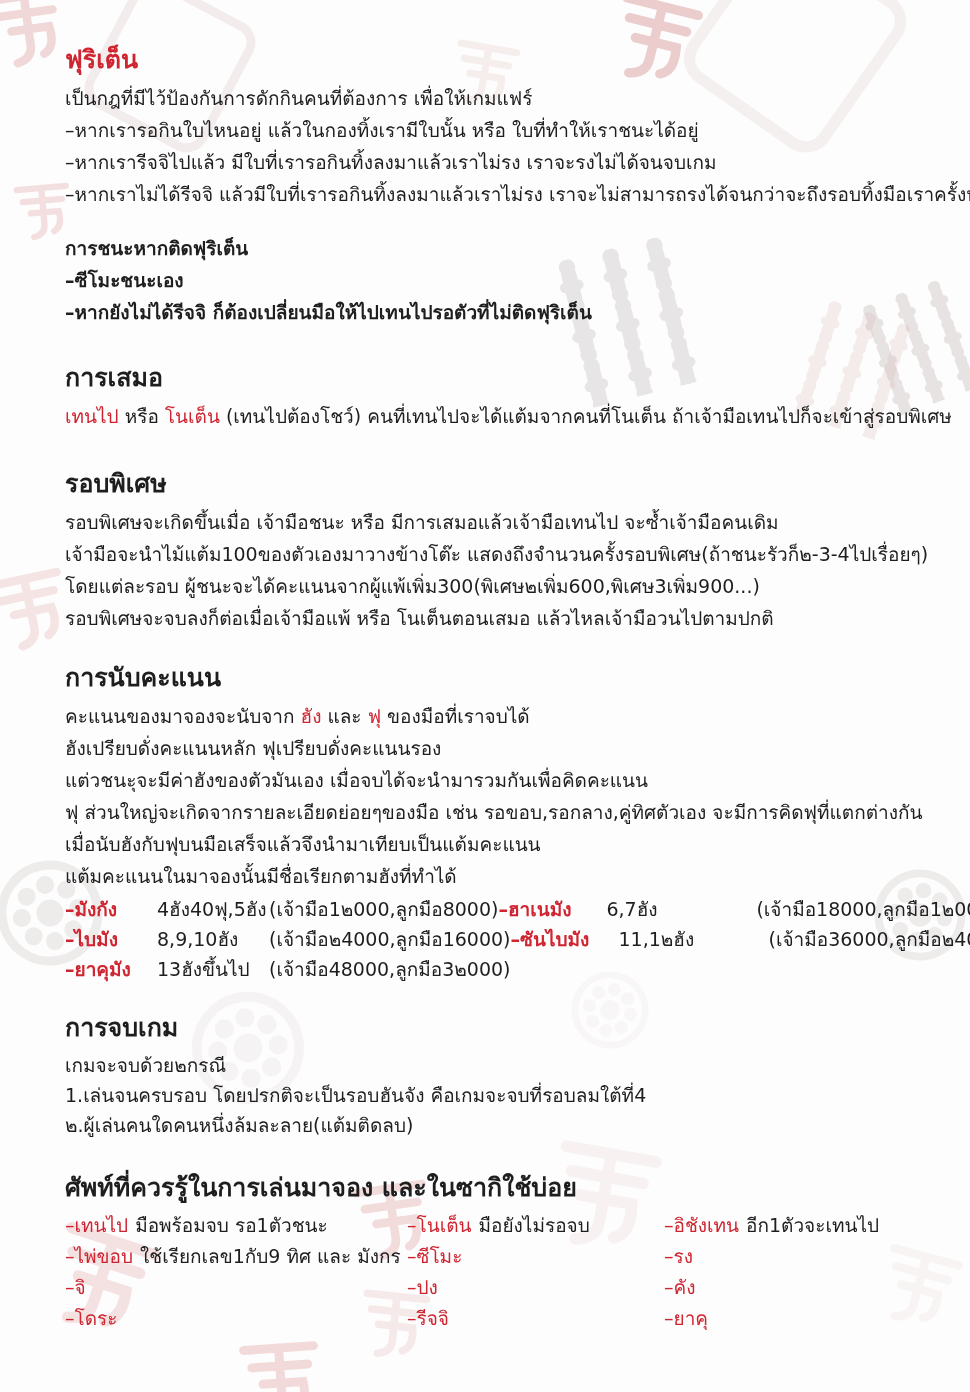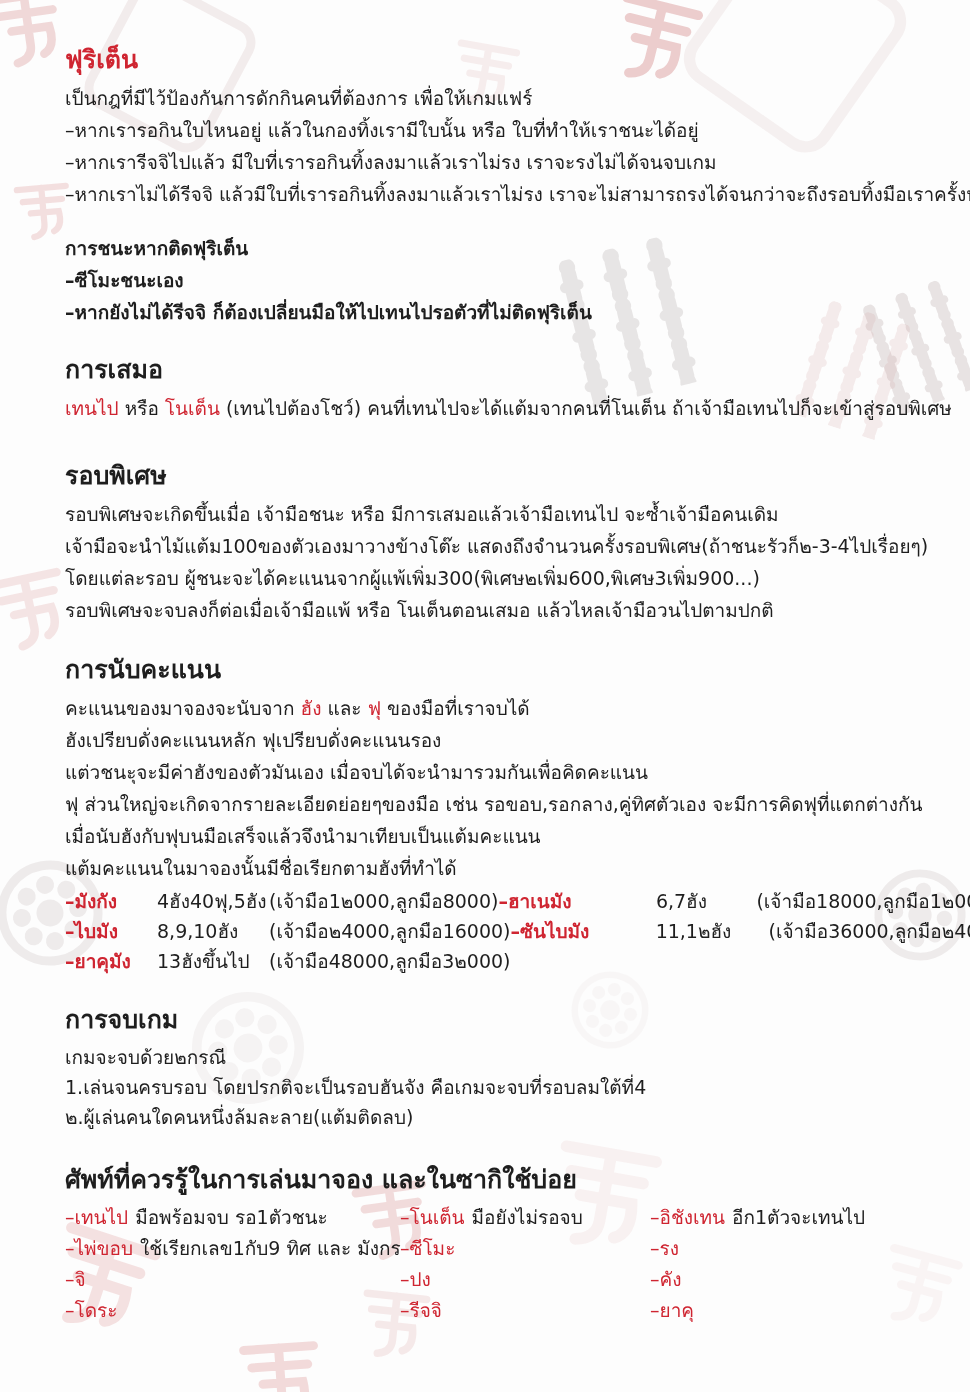--- a/index.html
+++ b/index.html
@@ -11,36 +11,36 @@
   }
   .watermarks{position:absolute;inset:0;z-index:0;pointer-events:none;}
   .wm{position:absolute;}
   .content{position:relative;z-index:2;padding:42px 28px 0 65px;}
   .sec-title{font-size:25px;font-weight:bold;line-height:36px;margin:0 0 4px 0;}
   .red{color:#cf2531;}
   .line{font-size:19px;line-height:32px;white-space:nowrap;}
   .mt22{margin-top:22px;font-weight:bold;}
   .mt26{margin-top:26px;}
   .mt30{margin-top:30px;}
-  .mt32{margin-top:24px;}
+  .mt32{margin-top:32px;}
   .mt34{margin-top:34px;}
   .tight .line{line-height:30px;}
   
   .score-table{margin-top:2px;}
   .score-row{display:flex;font-size:19px;line-height:30px;white-space:nowrap;}
   .score-cell{display:flex;}
   .score-cell.left{width:462px;}
   .score-cell.left .term{width:92px;}
   .score-cell.left .han{width:112px;}
   .score-cell.right .term{width:108px;}
-  .score-cell.right .han{width:150px;text-align:center;}
+  .score-cell.right .han{width:150px;}
   .score-cell .term{font-weight:bold;}
   
   .glossary{margin-top:2px;}
-  .glossary-row{display:grid;grid-template-columns:335px 250px 1fr;font-size:19px;line-height:31px;white-space:nowrap;}
+  .glossary-row{display:grid;grid-template-columns:335px 250px 1fr;font-size:19px;line-height:31px;white-space:nowrap;gap:7px;}
   .gcell .term{margin-right:7px;}
   .hidden-defs{position:absolute;width:0;height:0;overflow:hidden;}
 </style>
 </head>
 <body>
 
 <svg class="hidden-defs" aria-hidden="true">
   <defs>
     <g id="wm-stick">
       <rect x="-5" y="-14" width="10" height="28" rx="5" fill="currentColor"></rect>

